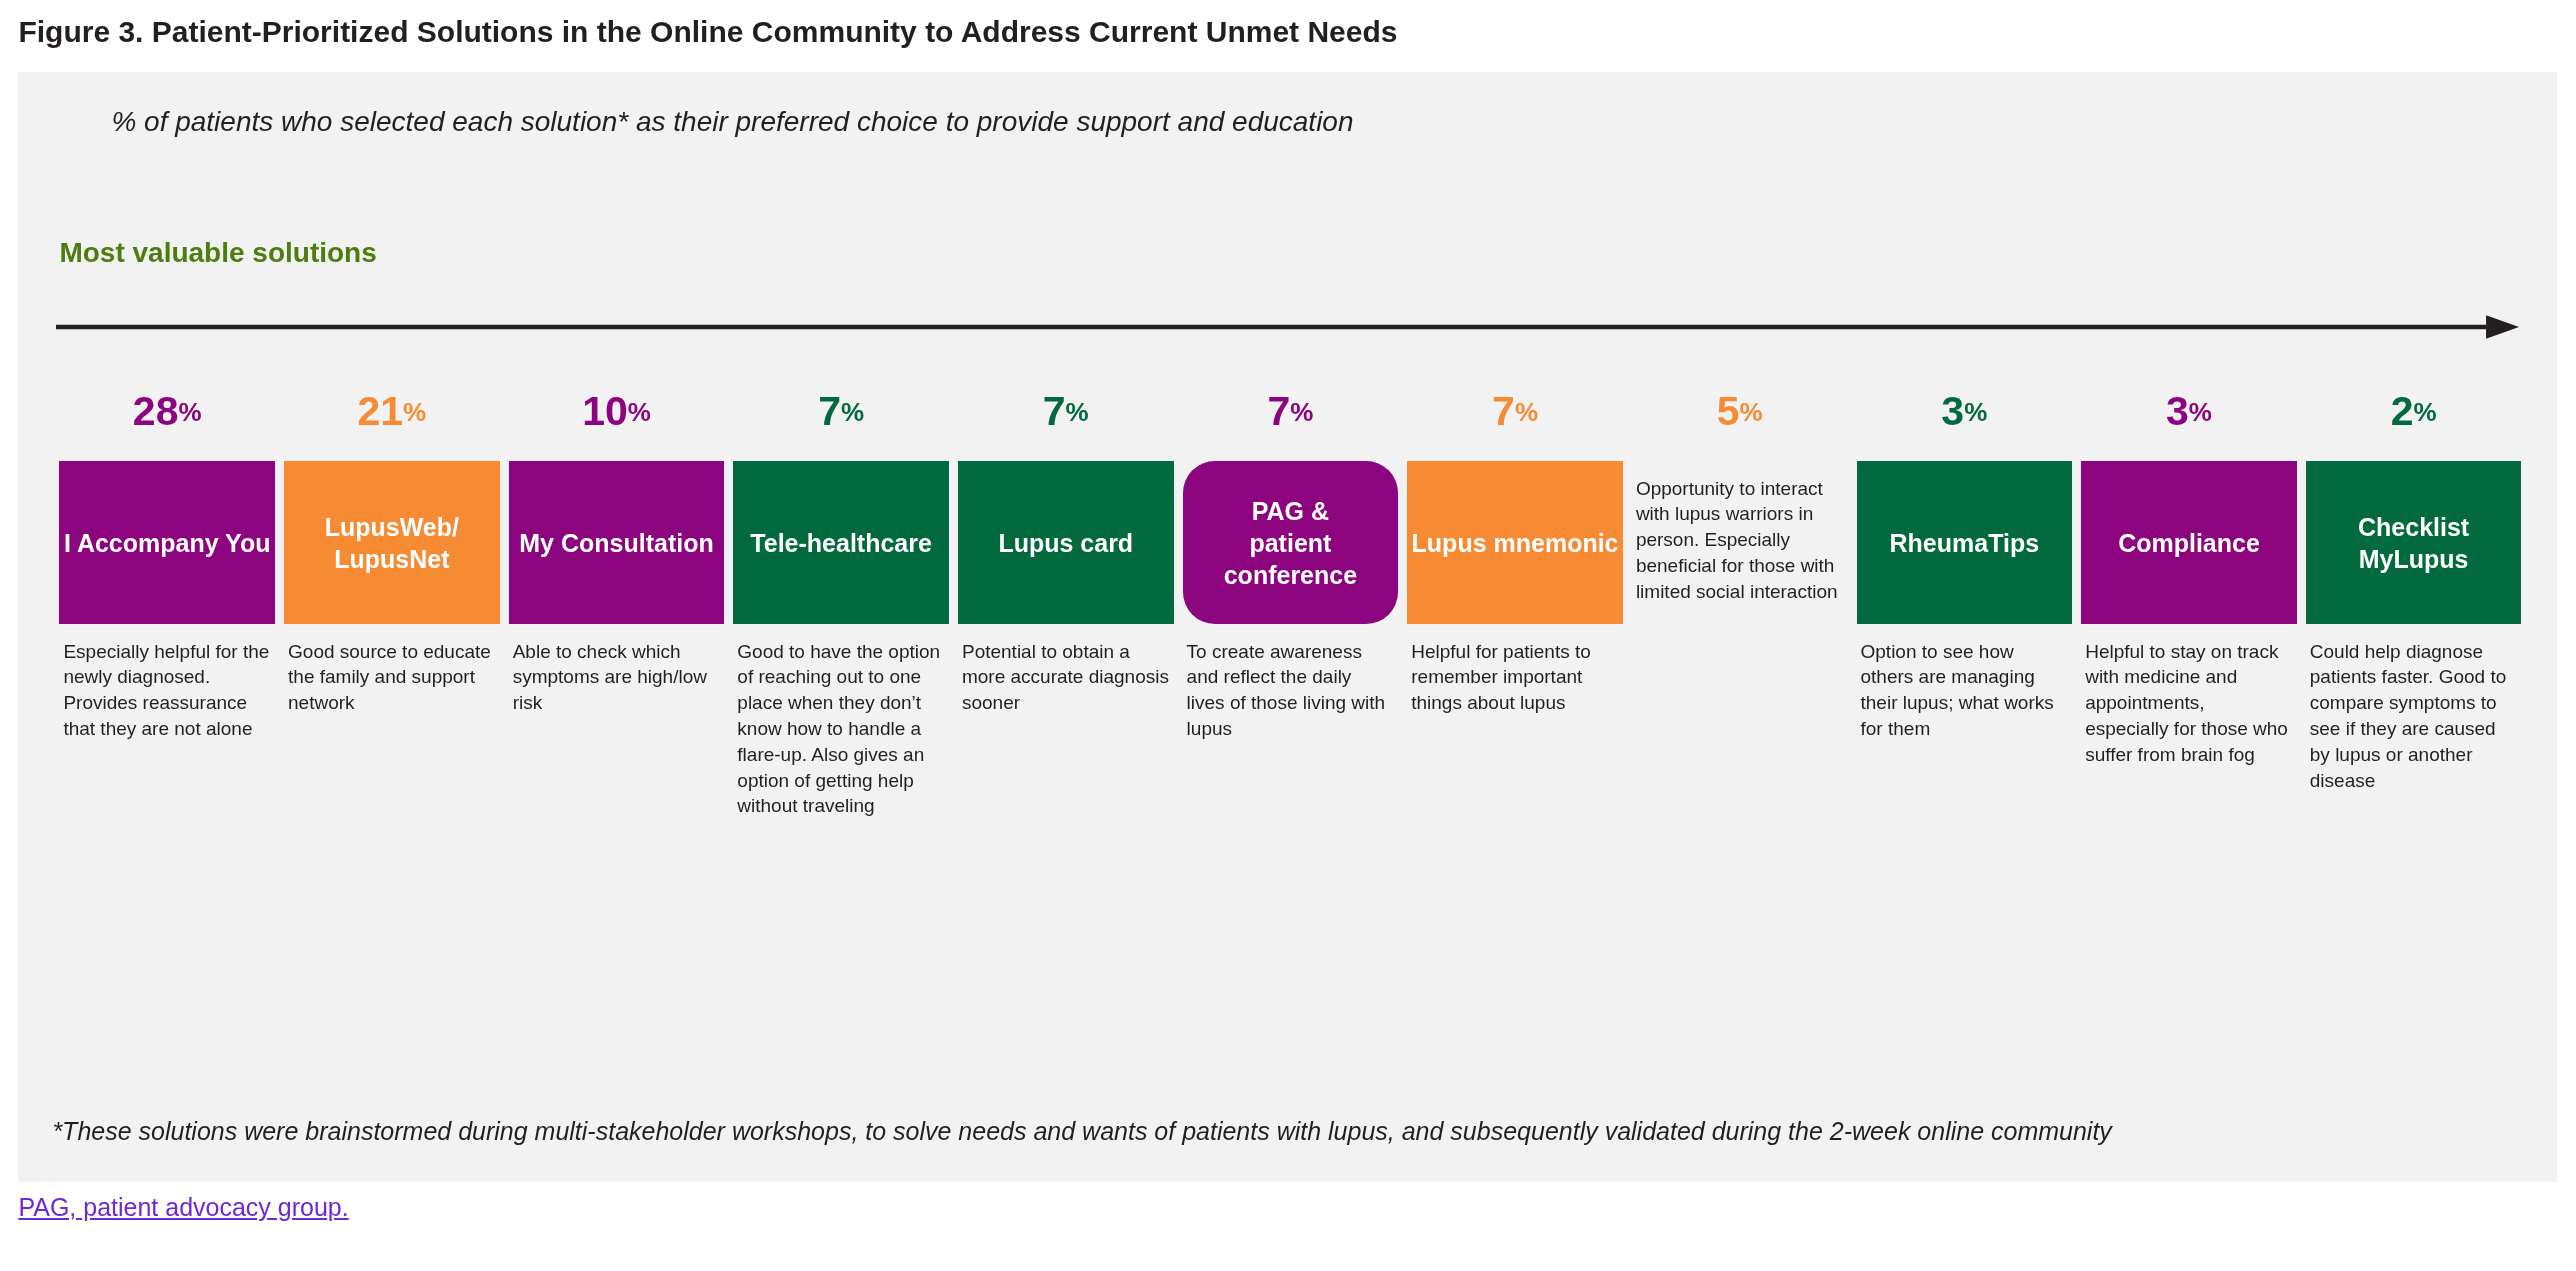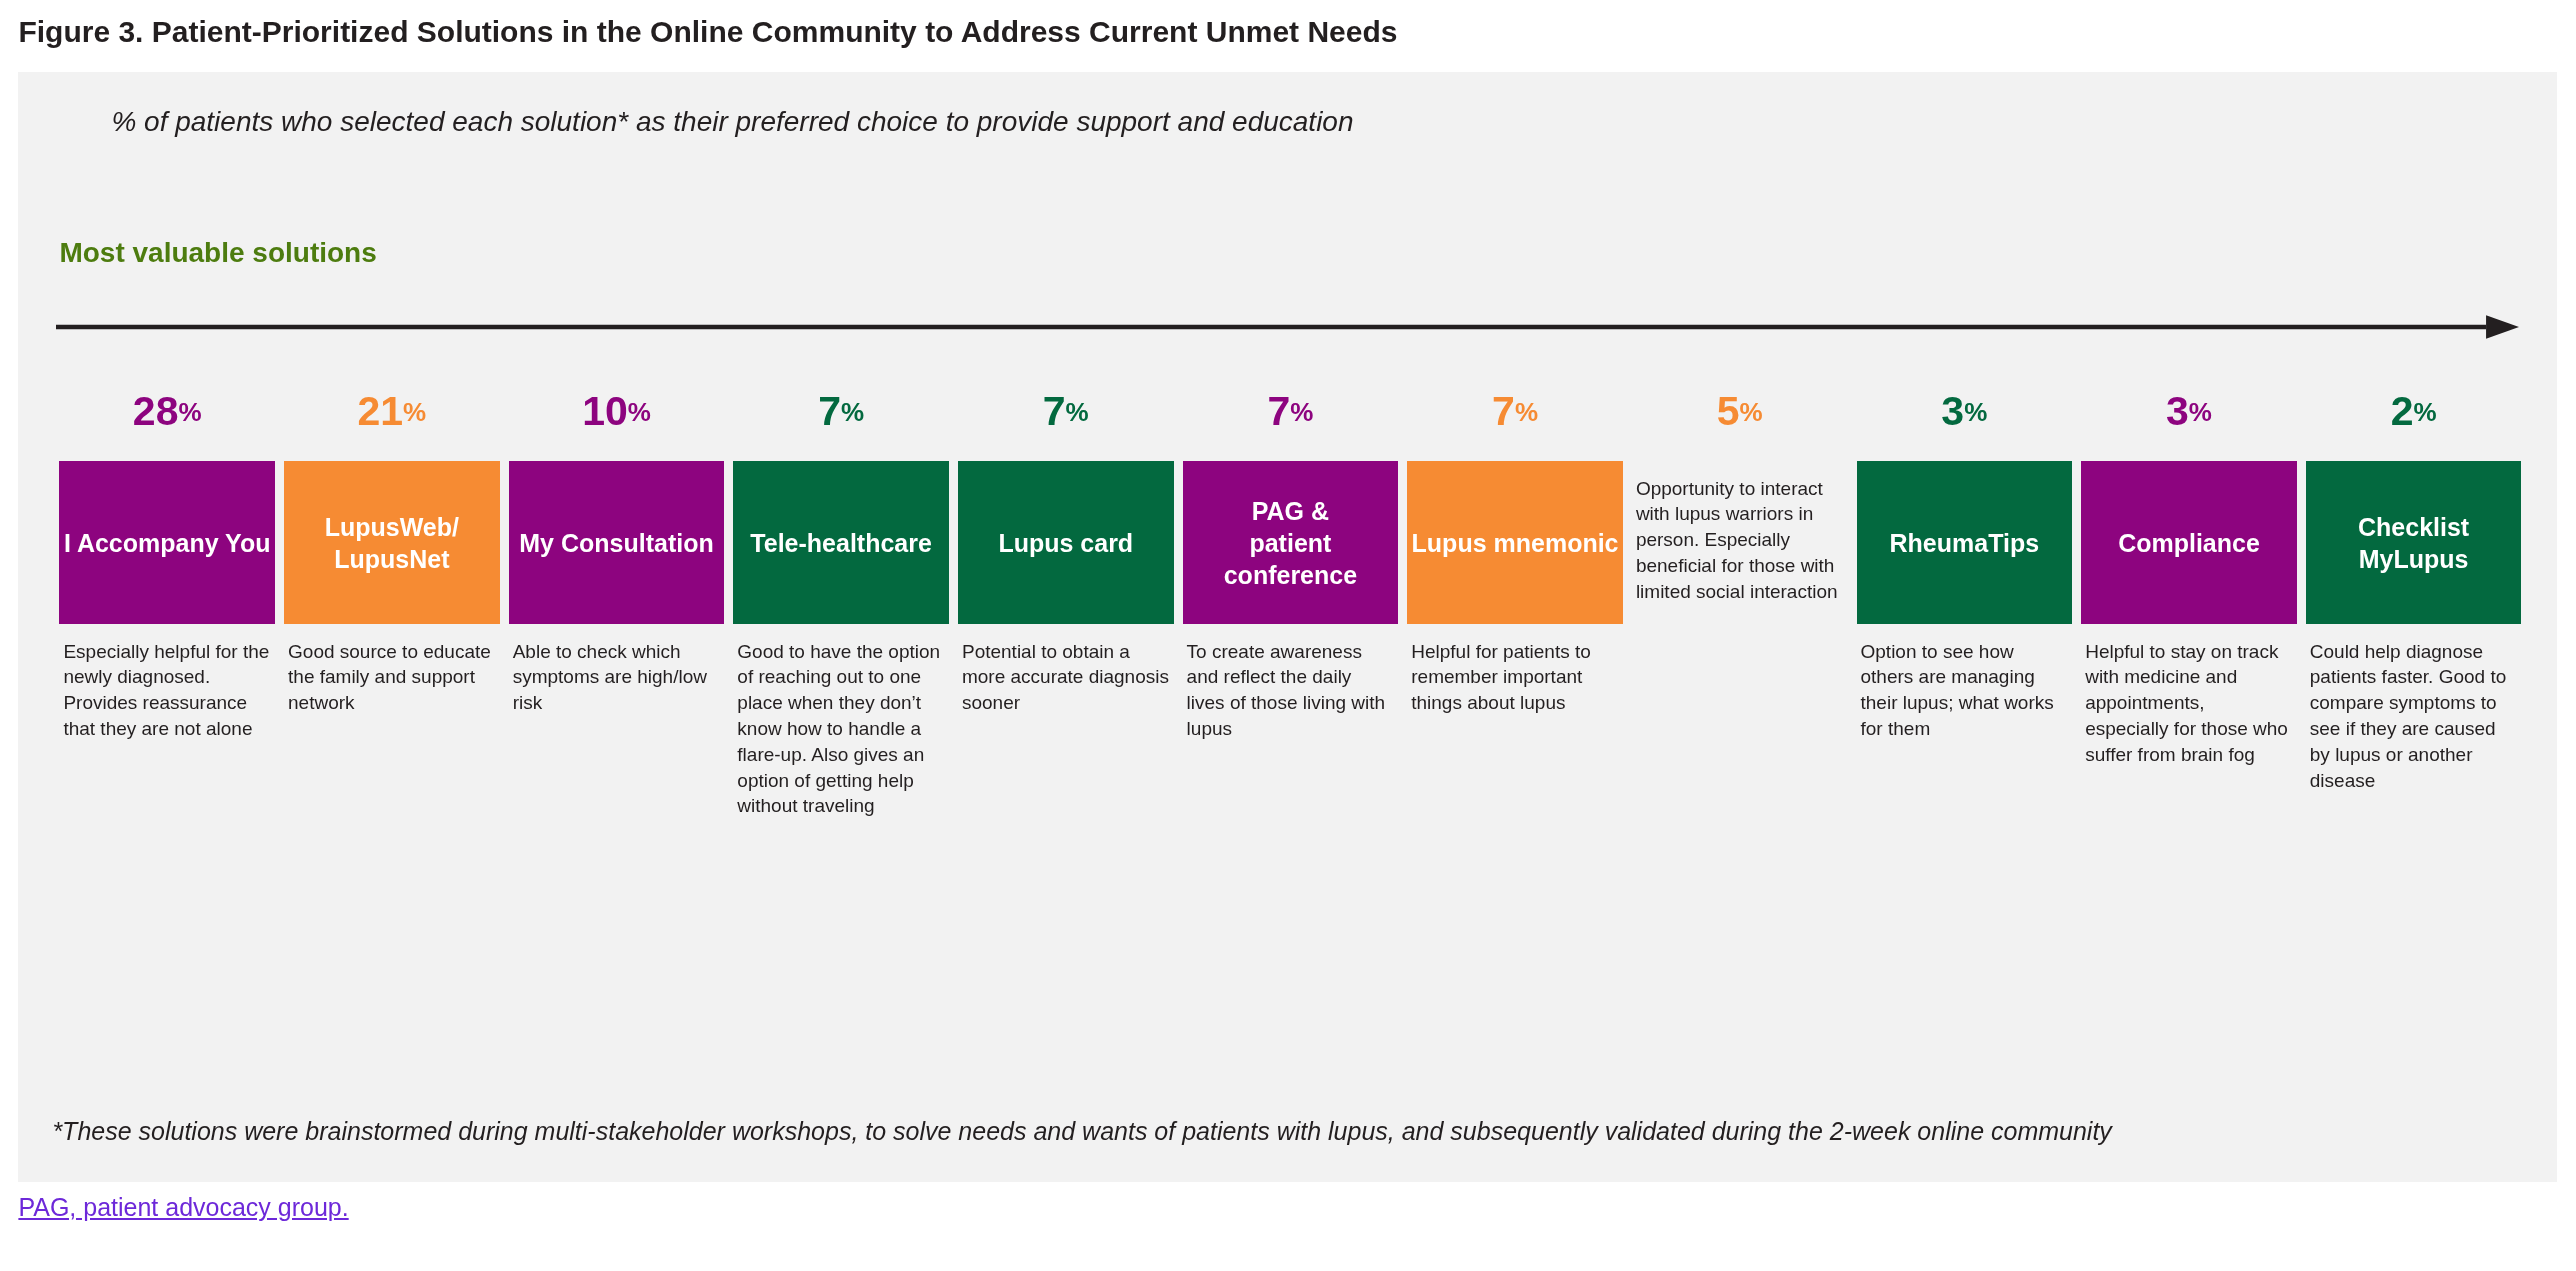--- a/index.html
+++ b/index.html
@@ -265,21 +265,21 @@
           <div class="box" style="background: rgb(3, 105, 63);">
             <span class="box-label">Lupus card</span>
           </div>
           <div class="desc">Potential to obtain a more accurate diagnosis sooner</div>
         </div>
         <div class="col">
           <div class="pct" style="color: rgb(141, 4, 127);">
             <span class="num">7</span>
             <span class="sym">%</span>
           </div>
-          <div class="box" style="background: rgb(141, 4, 127);">
+          <div class="box" style="background: rgb(141, 4, 127); border-radius: 32px;">
             <span class="box-label">PAG &amp;
 patient
 conference</span>
           </div>
           <div class="desc">To create awareness and reflect the daily lives of those living with lupus</div>
         </div>
         <div class="col">
           <div class="pct" style="color: rgb(246, 139, 51);">
             <span class="num">7</span>
             <span class="sym">%</span>

